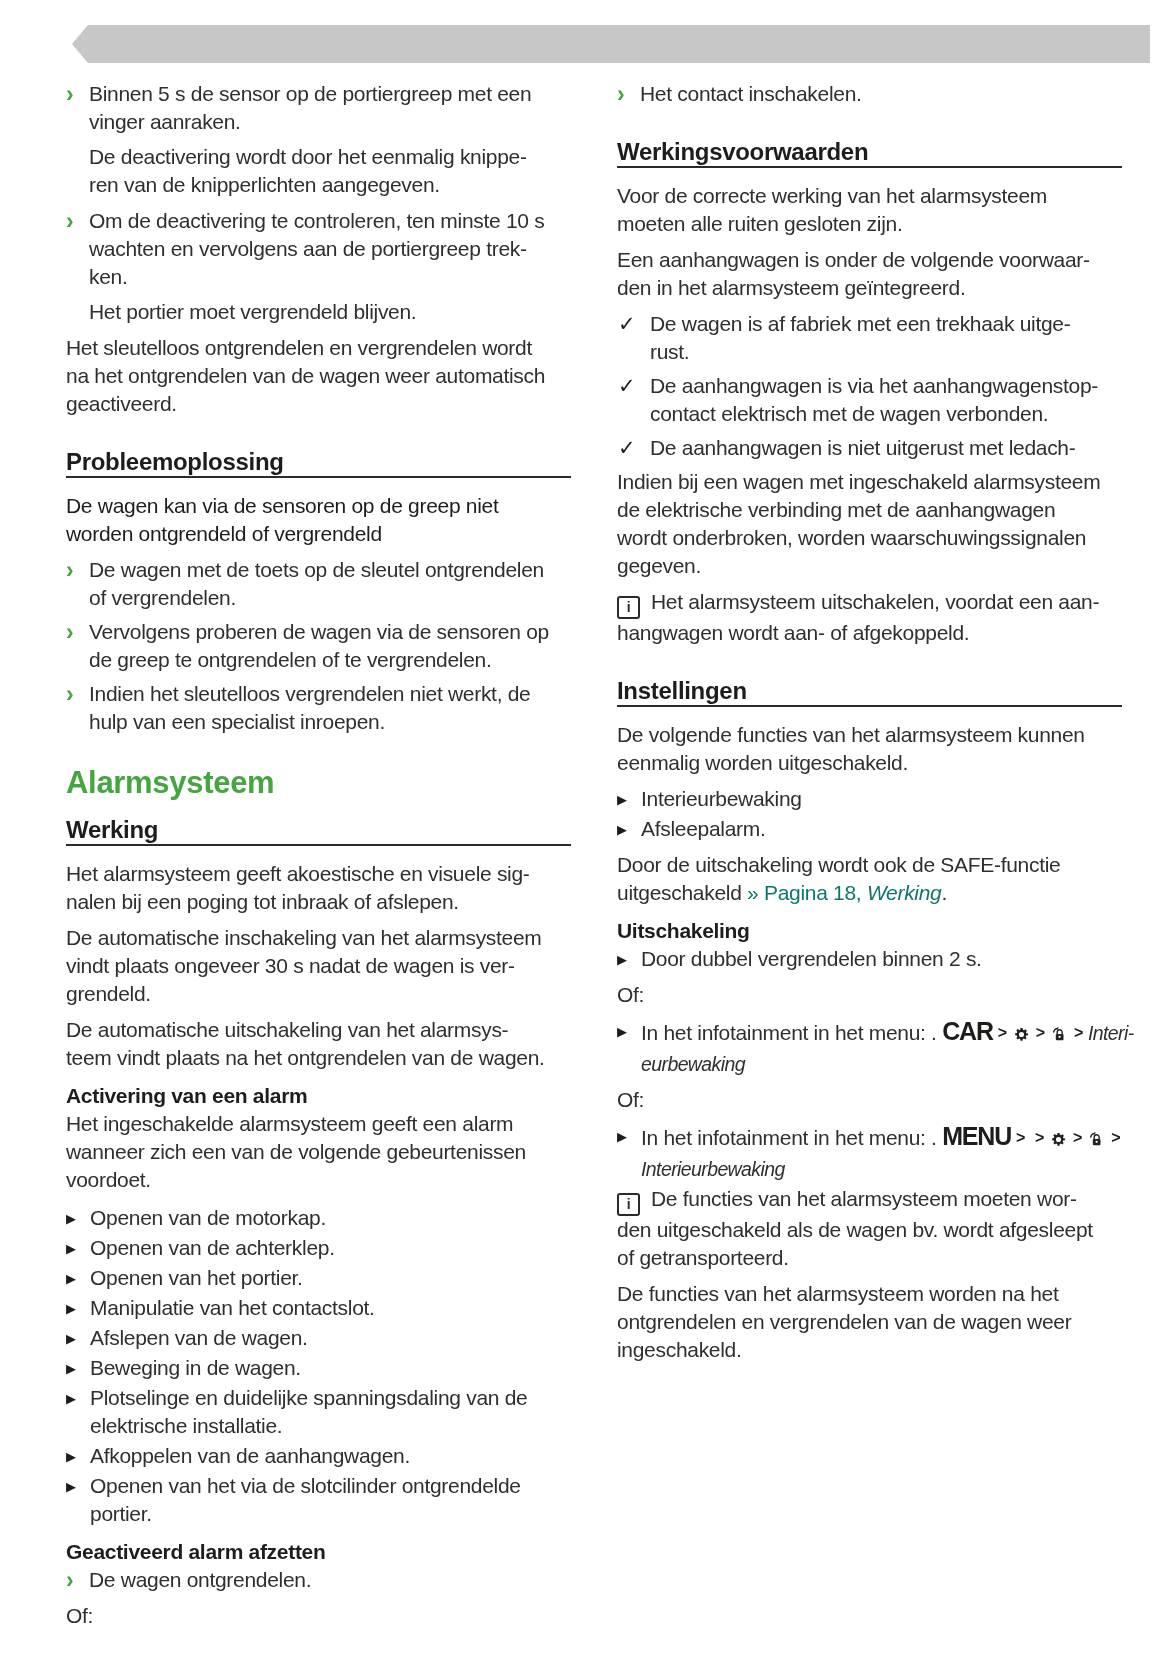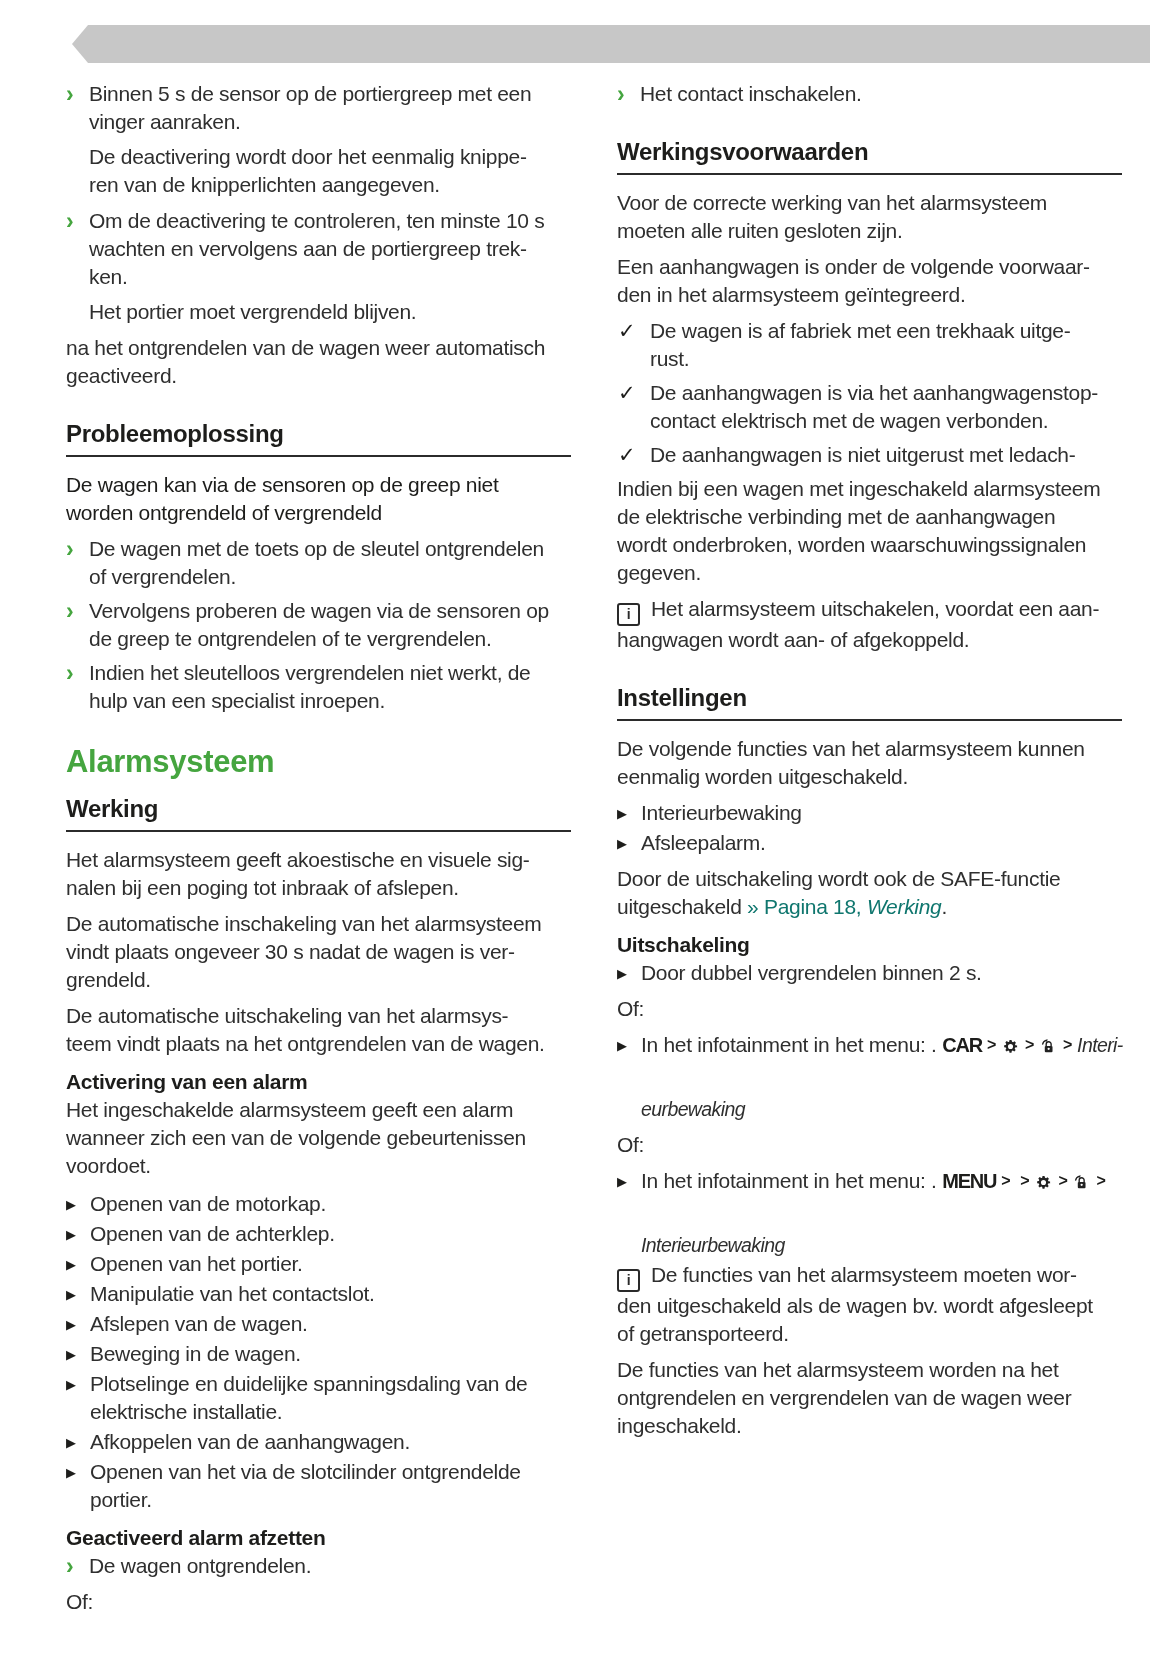--- a/index.html
+++ b/index.html
@@ -32,36 +32,36 @@
   .tri-li{padding-left:24px;margin-bottom:2px;}
   .chk-li{padding-left:33px;margin-bottom:6px;}
   .marker{position:absolute;left:0;top:0;}
   .marker.ang{color:#45a53f;font-weight:bold;font-size:23px;line-height:28px;}
   .marker.tri{color:#1d1d1b;font-size:13px;line-height:28px;top:1px;}
   .marker.chk{color:#1d1d1b;font-size:21px;line-height:28px;left:1px;}
   .trig-list{margin:10px 0 0;}
   
   .h-rule{
     font-size:24px;font-weight:bold;color:#1d1d1b;letter-spacing:-0.3px;
-    border-bottom:2px solid #2b2b2b;padding-bottom:7px;margin:30px 0 14px;line-height:28px;
+    border-bottom:2px solid #2b2b2b;margin:30px 0 14px;line-height:28px;
   }
   .h-green{font-size:31px;line-height:34px;font-weight:bold;color:#45a53f;margin:30px 0 0;letter-spacing:-0.3px;}
   .h-green + .h-rule{margin-top:16px;}
   .subhead{font-weight:bold;color:#1d1d1b;margin:10px 0 0;}
   .bold-p{font-weight:normal;color:#1d1d1b;}
   
   .green{color:#0f766e;}
   .italic{font-style:italic;}
   .info-icon{
     display:inline-block;width:19px;height:19px;border:2px solid #2a2a2a;border-radius:3px;
     font-size:14px;font-weight:bold;line-height:19px;text-align:center;color:#2a2a2a;
     margin-right:11px;vertical-align:-3px;
   }
-  .btn-label{font-weight:bold;color:#1d1d1b;letter-spacing:-1.2px;font-size:20px;}
-  .menu-val{font-style:italic;letter-spacing:-0.6px;font-size:19.5px;margin-top:33px;}
+  .btn-label{font-weight:bold;color:#1d1d1b;letter-spacing:-1.2px;font-size:25px;}
+  .menu-val{font-style:italic;letter-spacing:-0.6px;font-size:19.5px;}
   .sep{font-weight:bold;color:#1d1d1b;font-size:16px;margin:0 5px;position:relative;top:-2px;}
   .inline-icon{display:inline-block;vertical-align:-3px;margin:0 1px;}
   .of-line{margin-top:8px;}
 </style>
 </head>
 <body>
 
 <div class="header-bar">
   <span class="hb-bold">Sleutels, sloten en alarmsysteem</span><span class="hb-sep">›</span><span class="hb-green">Alarmsysteem</span><span class="hb-page">21</span>
 </div>
@@ -80,20 +80,21 @@
   <div class="angle-li">
     <span class="marker ang">›</span>
     <span class="ln">Om de deactivering te controleren, ten minste 10 s</span>
     <span class="ln">wachten en vervolgens aan de portiergreep trek-</span>
     <span class="ln">ken.</span>
   </div>
   <p class="indent">
     <span class="ln">Het portier moet vergrendeld blijven.</span>
   </p>
   <p>
+    <span class="ln">Het sleutelloos ontgrendelen en vergrendelen wordt</span>
     <span class="ln">na het ontgrendelen van de wagen weer automatisch</span>
     <span class="ln">geactiveerd.</span>
   </p>
 
   <div class="h-rule">Probleemoplossing</div>
 
   <p class="bold-p">
     <span class="ln">De wagen kan via de sensoren op de greep niet</span>
     <span class="ln">worden ontgrendeld of vergrendeld</span>
   </p>

